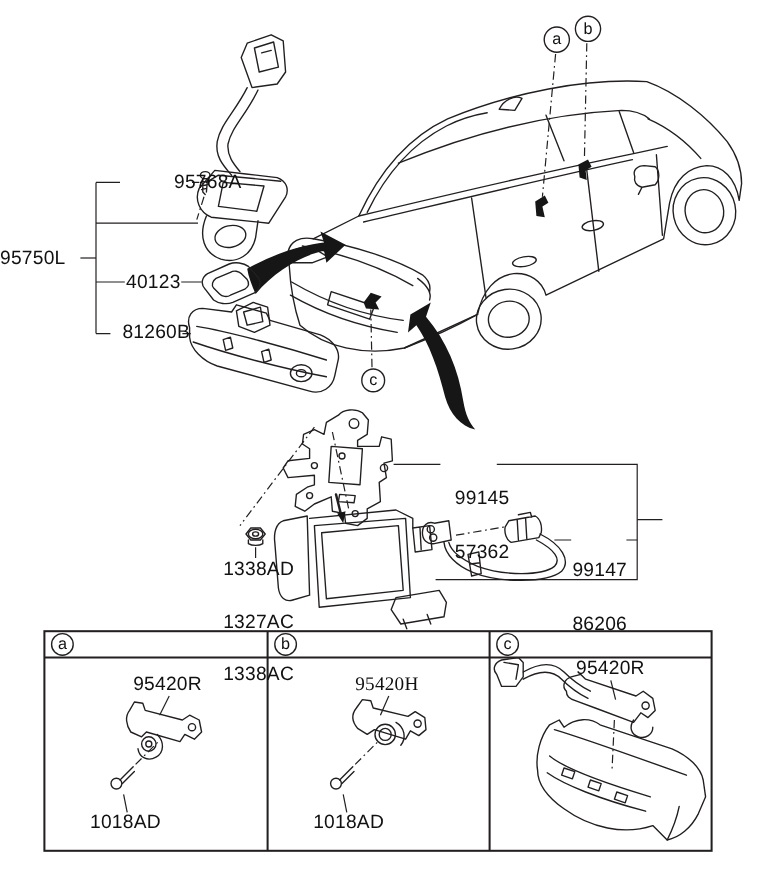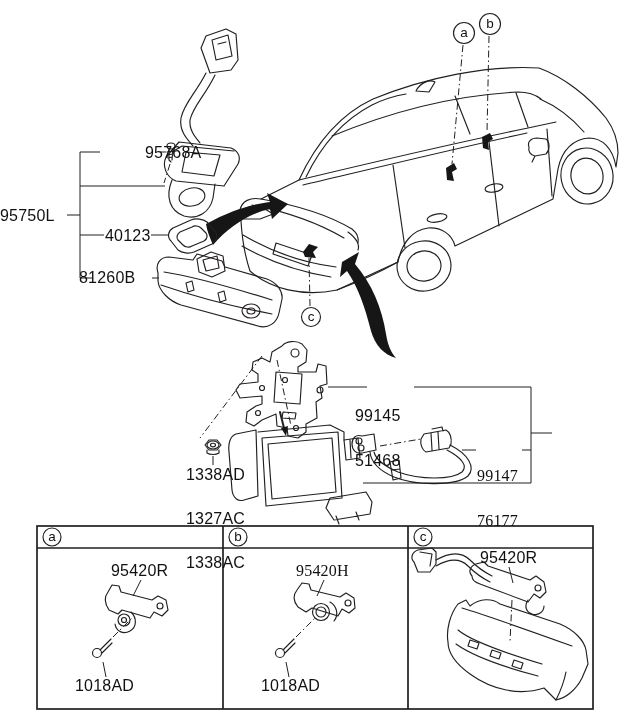--- a/index.html
+++ b/index.html
@@ -235,29 +235,29 @@
       <path class="ln" d="M 456,644 C 470,654 500,666 538,676"></path>
       <path class="ln" d="M 462,608 C 482,614 522,628 572,646"></path>
       <path class="ln" d="M 470,640 L 479,643 L 477,649 L 468,646 Z M 492,650 L 501,653 L 499,659 L 490,656 Z M 514,660 L 523,663 L 521,669 L 512,666 Z"></path>
       <path class="ln" d="M 556,700 C 560,692 564,682 566,672"></path>
     </g>
   </svg>
 
   <div class="lbl" style="left:101px;top:145px;margin-left:44px;">95768A</div>
   <div class="lbl" style="left:0;top:208px;">95750L</div>
   <div class="lbl" style="left:105px;top:228px;">40123</div>
-  <div class="lbl" style="left:79px;top:270px;">81260B</div>
-
-  <div class="lbl" style="left:355px;top:378px;text-align:center;">
+  <div class="lbl" style="left:102px;top:270px;">81260B</div>
+
+  <div class="lbl" style="left:379px;top:378px;text-align:center;">
     <span>99145</span>
-    <span>51468</span>
+    <span>57362</span>
   </div>
-  <div class="lbl" style="left:477px;top:438px;font-family:Liberation Serif, serif;">
+  <div class="lbl" style="left:477px;top:438px;">
     <span>99147</span>
-    <span>76177</span>
+    <span>86206</span>
   </div>
   <div class="lbl stack3" style="left:186px;top:439px;text-align:center;">
     <span>1338AD</span>
     <span>1327AC</span>
     <span>1338AC</span>
   </div>
 
   <div class="callout-letter" style="left:453px;top:26px;">a</div>
   <div class="callout-letter" style="left:479px;top:17px;">b</div>
   <div class="callout-letter" style="left:300px;top:310px;">c</div>

